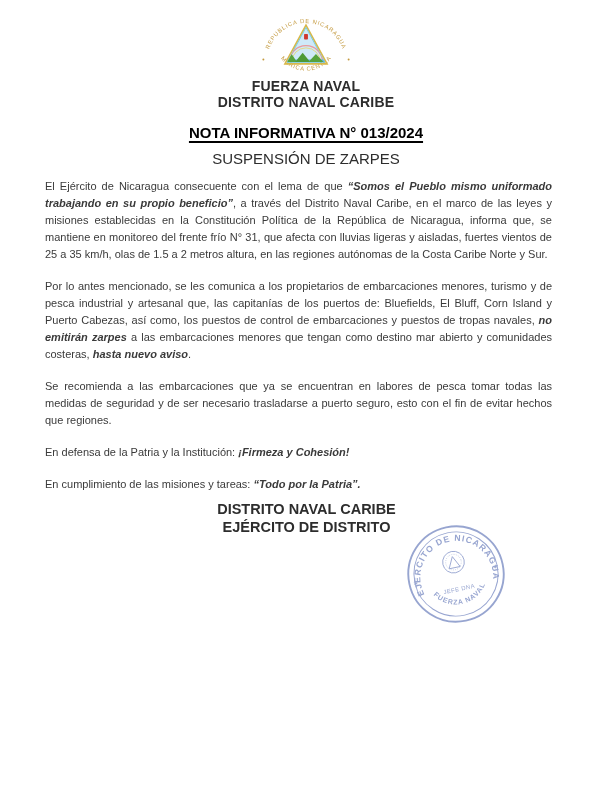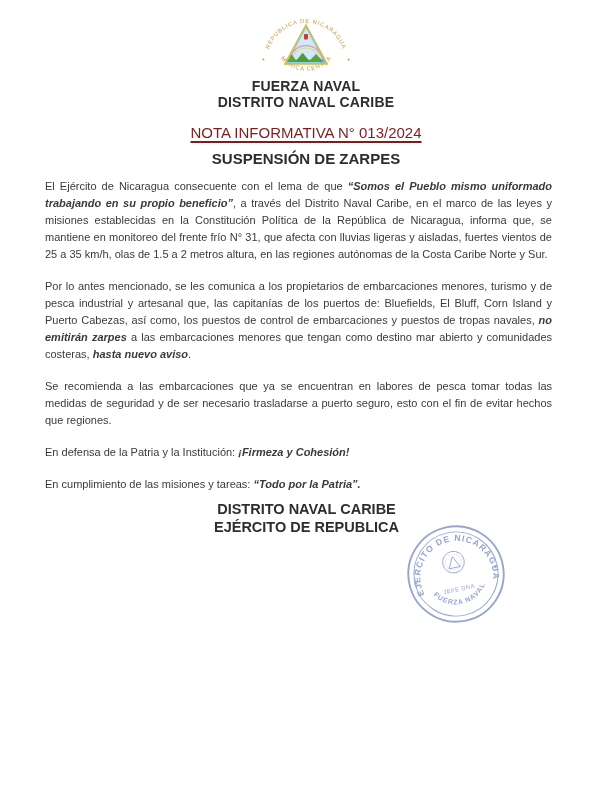--- a/index.html
+++ b/index.html
@@ -16,27 +16,27 @@
   .doc-header { text-align: center; padding-top: 13px; }
   .emblem-svg { display: block; margin: 0 auto; }
   .org-line {
     font-size: 14px;
     font-weight: bold;
     line-height: 16px;
     color: #2d2d2d;
     letter-spacing: .2px;
   }
   .org-block { margin-top: 3px; }
-  .note-title { margin-top: 14px; font-size: 15px; font-weight: normal; color: #7f1d1d; }
+  .note-title { margin-top: 14px; font-size: 15px; font-weight: bold; color: #000000; }
   .note-title .underlined {
     text-decoration: underline;
     text-decoration-thickness: 1.5px;
     text-underline-offset: 3px;
   }
-  .subject { margin-top: 9px; font-size: 15px; font-weight: bold; color: #2d2d2d; }
+  .subject { margin-top: 9px; font-size: 15px; font-weight: normal; color: #2d2d2d; }
   .content { padding: 0 44px 0 45px; }
   .para {
     font-size: 11px;
     line-height: 17px;
     text-align: justify;
     margin: 15px 16px 0 0;
   }
   .para.first { margin-top: 11px; }
   .bi { font-weight: bold; font-style: italic; }
   .sig-block {
@@ -113,21 +113,21 @@
 
     <p class="para"><span>Se recomienda a las embarcaciones que ya se encuentran en labores de pesca tomar todas las medidas de seguridad y de ser necesario trasladarse a puerto seguro, esto con el fin de evitar hechos que regiones.</span></p>
 
     <p class="para"><span>En defensa de la Patria y la Institución: </span><span class="bi">¡Firmeza y Cohesión!</span></p>
 
     <p class="para"><span>En cumplimiento de las misiones y tareas: </span><span class="bi">“Todo por la Patria”.</span></p>
 
 
     <div class="sig-block">
       <div>DISTRITO NAVAL CARIBE</div>
-      <div>EJÉRCITO DE REPUBLICA</div>
+      <div>EJÉRCITO DE DISTRITO</div>
     </div>
   </main>
 
   <div class="seal">
     <svg width="104" height="104" viewBox="0 0 120 120">
       <defs>
         <path id="sealTop" d="M 19,73 A 42,42 0 1 1 101,73"></path>
         <path id="sealBot" d="M 26,71 A 36,36 0 0 0 94,71"></path>
       </defs>
       <g transform="rotate(-12 60 60)" fill="none" stroke="#7e8fc5" font-family="Liberation Sans, sans-serif">

